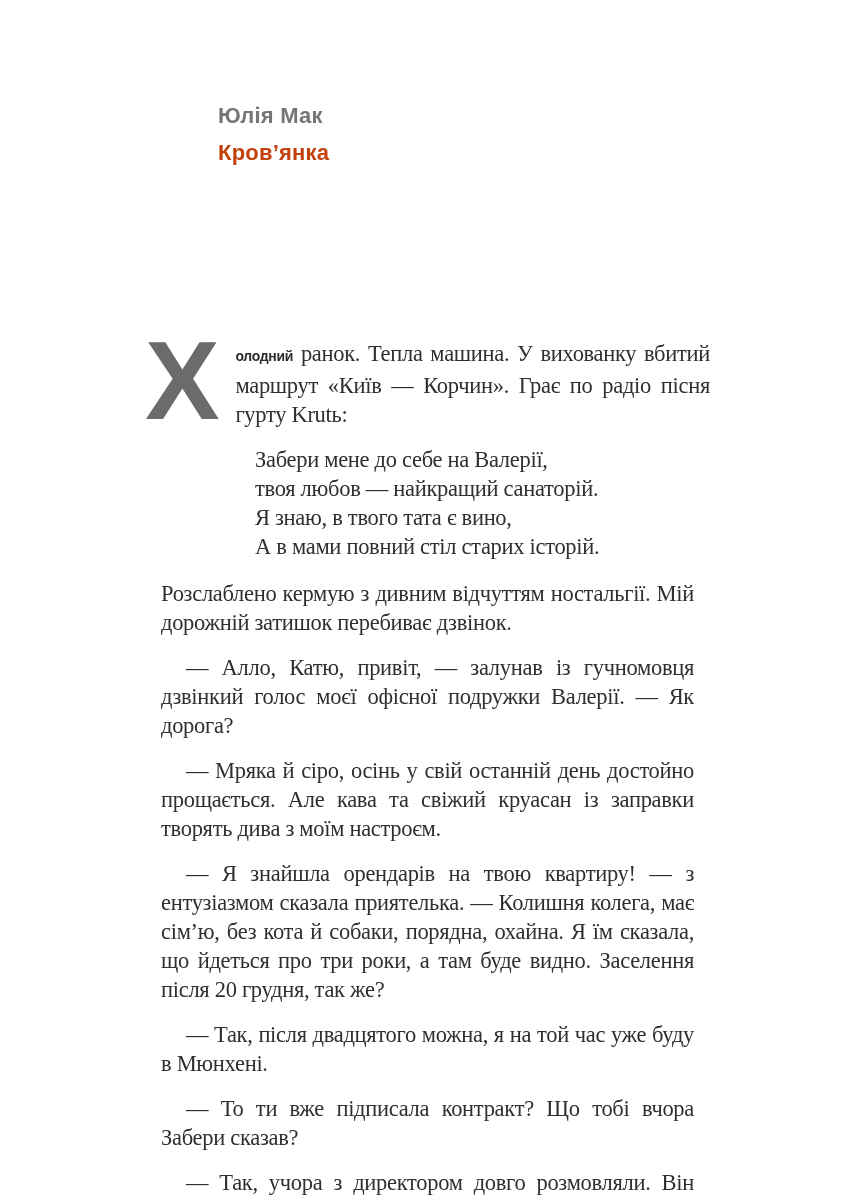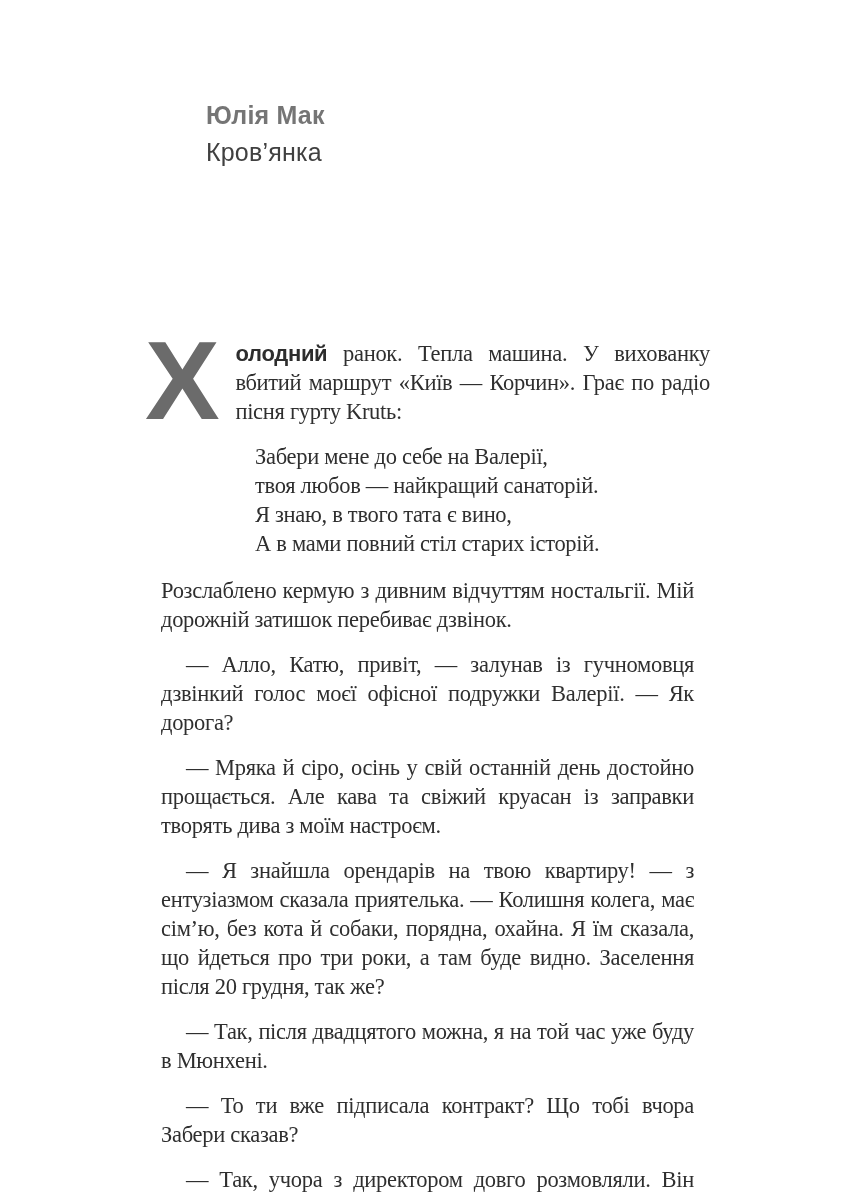--- a/index.html
+++ b/index.html
@@ -15,34 +15,34 @@
     font-family: "Liberation Serif", serif;
   }
   .page {
     position: absolute;
     inset: 0;
     background: #ffffff;
   }
   
   .title-block {
     position: absolute;
-    left: 206px;
+    left: 218px;
     top: 97px;
     font-family: "Liberation Sans", sans-serif;
     line-height: 37px;
-    font-size: 25px;
+    font-size: 22px;
     letter-spacing: 0.2px;
   }
   .author {
     font-weight: 700;
     color: #757575;
   }
   .book-title {
-    font-weight: 400;
-    color: #404040;
+    font-weight: 700;
+    color: #c2410c;
   }
   
   .content {
     position: absolute;
     left: 145px;
     top: 339px;
     width: 565px;
     color: #2f2f2f;
     font-size: 22.5px;
     line-height: 29px;
@@ -60,21 +60,21 @@
     font-size: 112px;
     line-height: 87px;
     height: 87px;
     color: #6b6b6b;
     margin-right: 16px;
     margin-top: -2px;
   }
   .lead-bold {
     font-family: "Liberation Sans", sans-serif;
     font-weight: 700;
-    font-size: 22px;
+    font-size: 14px;
     color: #2d2d2d;
   }
   .verse {
     margin: 16px 0 18px 110px;
     text-align: left;
   }
   .para {
     margin: 16px;
     text-indent: 25px;
   }

